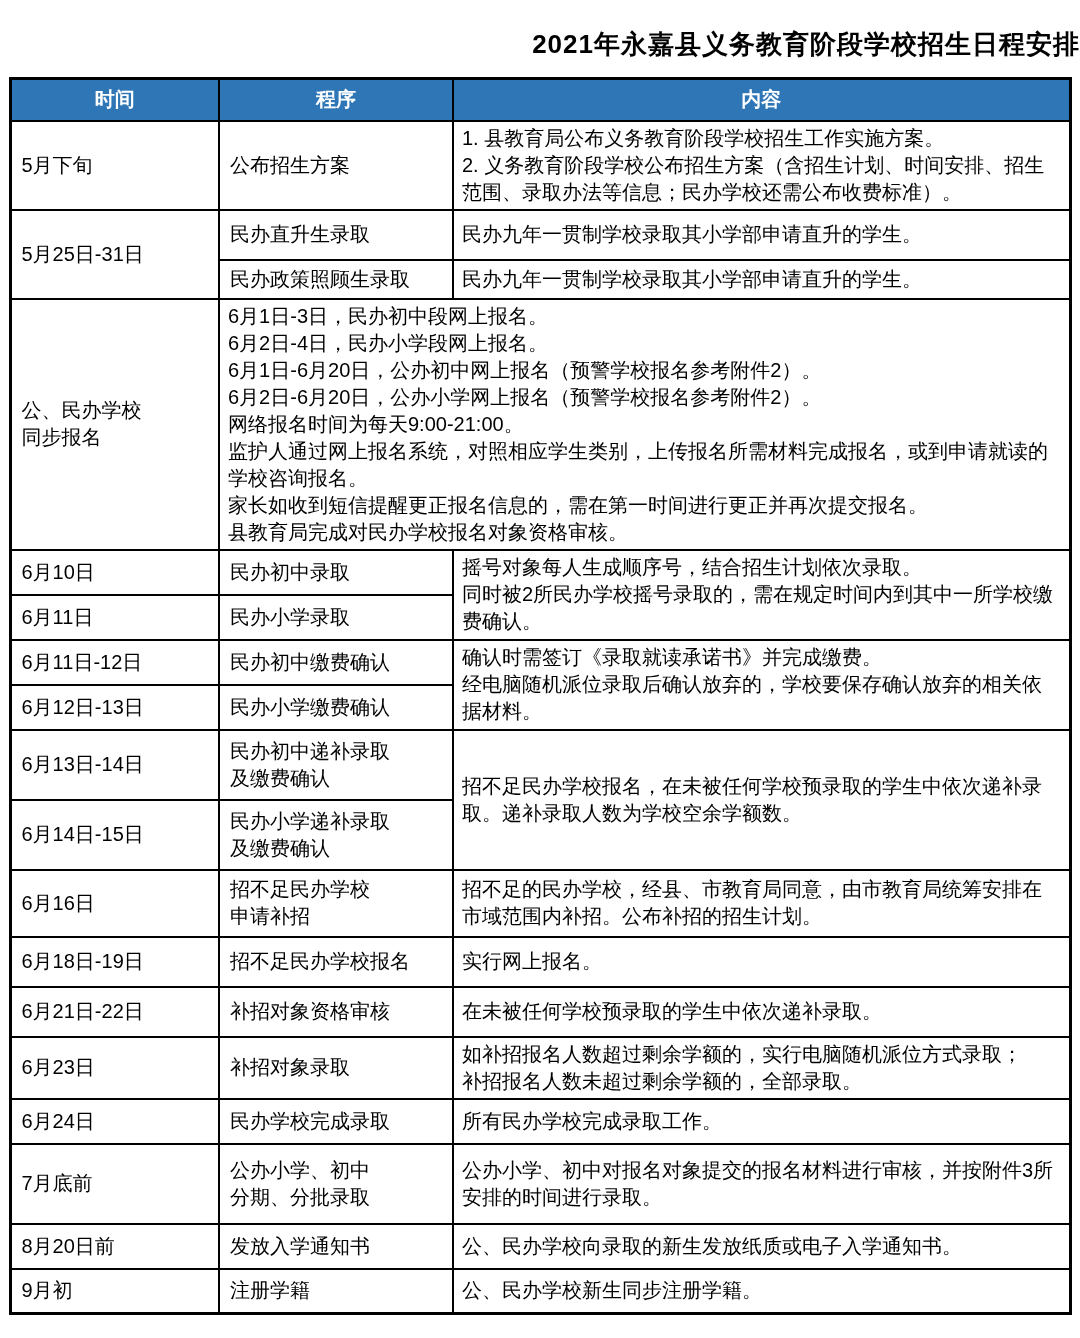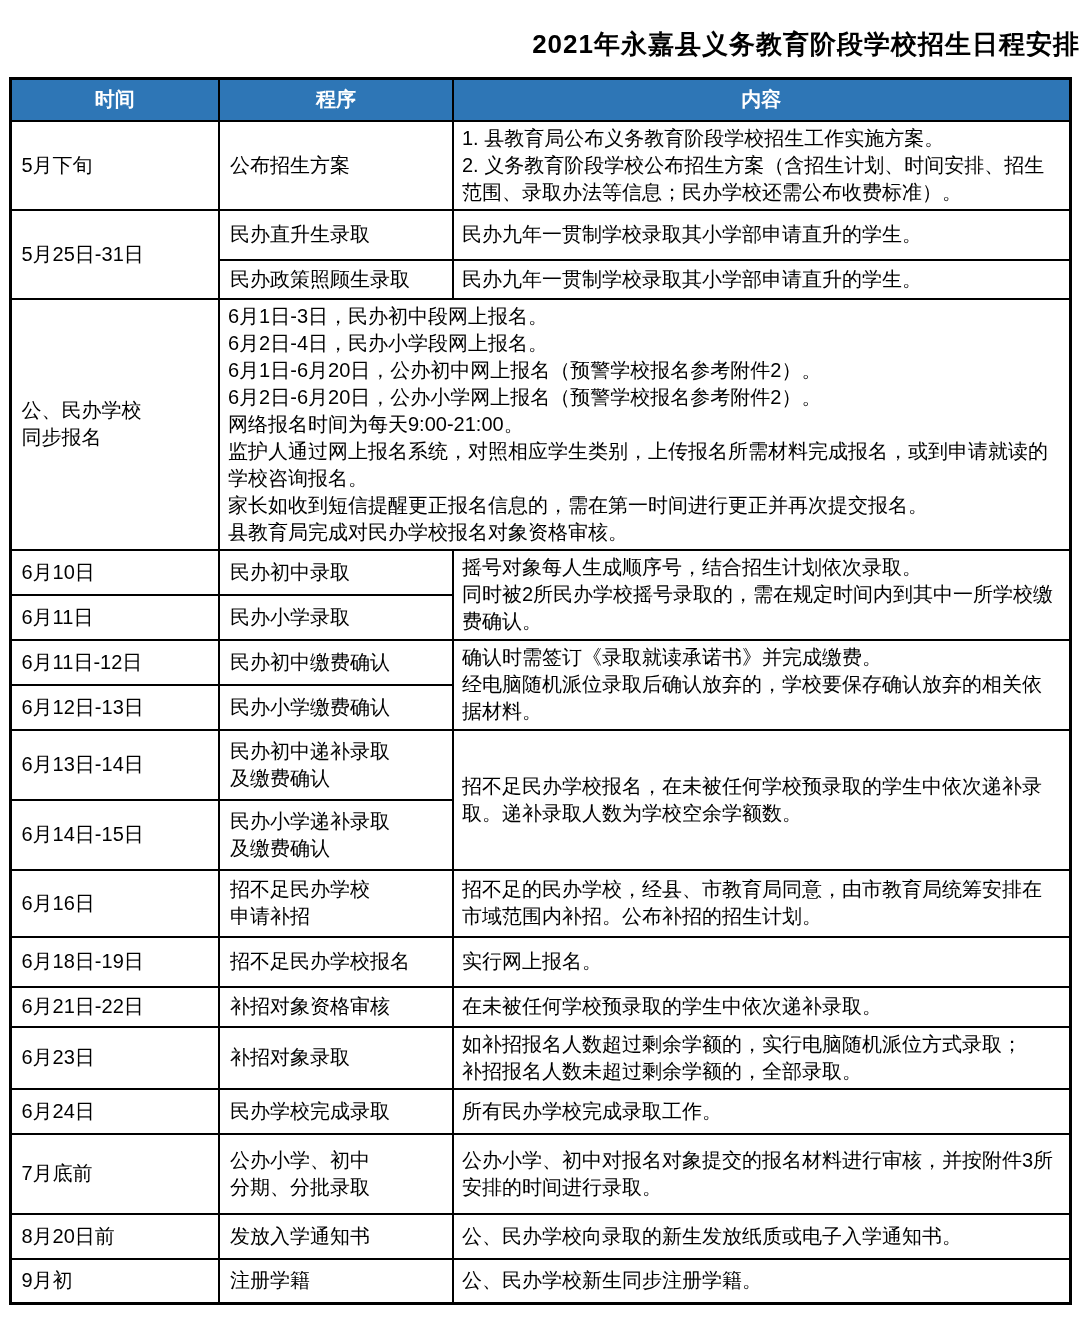--- a/index.html
+++ b/index.html
@@ -132,21 +132,21 @@
 申请补招</td>
       <td class="c3">招不足的民办学校，经县、市教育局同意，由市教育局统筹安排在市域范围内补招。公布补招的招生计划。</td>
     </tr>
 
     <tr style="height:50px">
       <td class="c1">6月18日-19日</td>
       <td class="c2">招不足民办学校报名</td>
       <td class="c3">实行网上报名。</td>
     </tr>
 
-    <tr style="height:40px">
+    <tr style="height:50px">
       <td class="c1">6月21日-22日</td>
       <td class="c2">补招对象资格审核</td>
       <td class="c3">在未被任何学校预录取的学生中依次递补录取。</td>
     </tr>
 
     <tr style="height:55px">
       <td class="c1">6月23日</td>
       <td class="c2">补招对象录取</td>
       <td class="c3">如补招报名人数超过剩余学额的，实行电脑随机派位方式录取；
 补招报名人数未超过剩余学额的，全部录取。</td>

